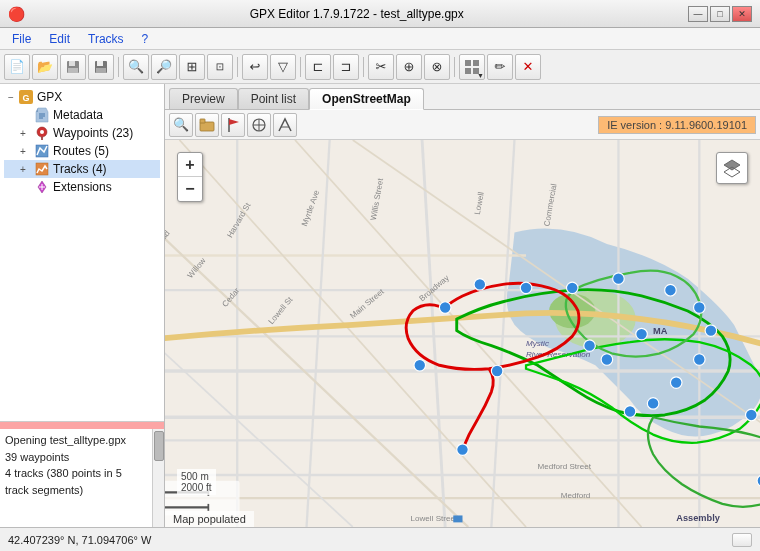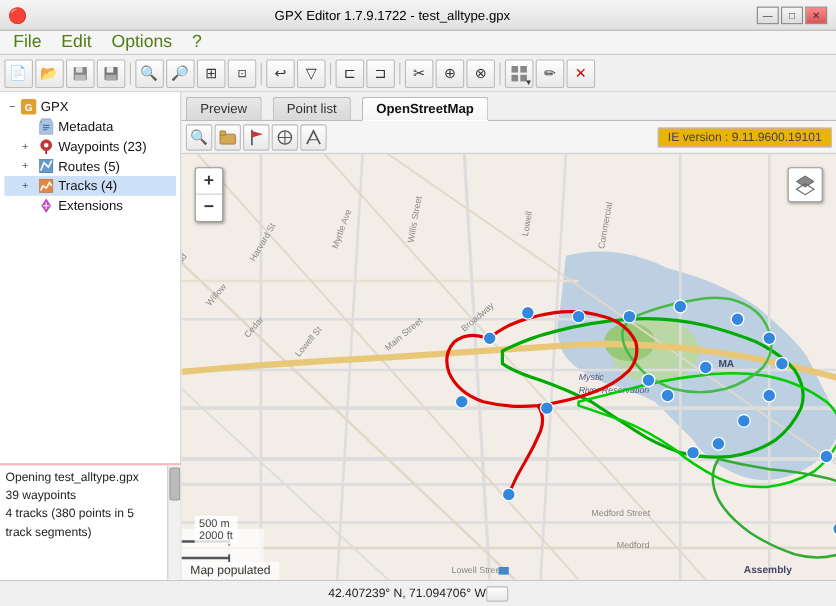--- a/index.html
+++ b/index.html
@@ -31,22 +31,22 @@
       border-bottom: 1px solid #ccc;
       display: flex;
       align-items: center;
       padding: 2px 4px;
       height: 22px;
       gap: 2px;
     }
     .menu-item {
       padding: 2px 8px;
       cursor: pointer;
-      font-size: 16px;
-      color: #4d7c0f;
+      font-size: 12px;
+      color: #1d4ed8;
     }
 
     
     #toolbar {
       background: #f0f0f0;
       border-bottom: 1px solid #ccc;
       display: flex;
       align-items: center;
       padding: 2px 4px;
       height: 34px;
@@ -91,21 +91,21 @@
       padding: 1px 0;
       cursor: pointer;
       white-space: nowrap;
     }
     .tree-toggle { width: 14px; display: inline-flex; align-items: center; justify-content: center; font-size: 10px; color: #555; cursor: pointer; }
     .tree-label { font-size: 12px; color: #111; }
 
     
     #log-panel {
       height: 80px;
-      border-top: 1px solid #fca5a5;
+      border-top: 7px solid #fca5a5;
       background: #fff;
       overflow-y: auto;
       padding: 3px 5px;
       font-size: 11px;
       color: #222;
       line-height: 1.5;
       position: relative;
     }
     #log-scrollbar {
       position: absolute; right: 0; top: 0; width: 12px; height: 100%;
@@ -134,21 +134,21 @@
       height: 26px;
     }
     .tab {
       padding: 3px 12px;
       border: 1px solid #bbb;
       border-bottom: none;
       background: linear-gradient(to bottom, #e8e8e8, #d8d8d8);
       cursor: pointer;
       font-size: 12px;
       color: #333;
-      margin-right: 10px;
+      margin-right: 0;
       border-radius: 3px 3px 0 0;
     }
     .tab.active {
       background: linear-gradient(to bottom, #ffffff, #f5f5f5);
       border-bottom: 1px solid #fff;
       font-weight: bold;
       color: #111;
       position: relative;
       bottom: -1px;
     }
@@ -169,21 +169,21 @@
       width: 24px; height: 24px;
       border: 1px solid #bbb;
       background: linear-gradient(to bottom, #fefefe, #e8e8e8);
       cursor: pointer;
       display: flex; align-items: center; justify-content: center;
       font-size: 13px; color: #333;
       border-radius: 2px;
     }
     #ie-version-box {
       border: 1px solid #bbb;
-      background: #eab308;
+      background: #fdba74;
       padding: 2px 8px;
       font-size: 11px;
       color: #444;
     }
 
     
     #map-area {
       flex: 1;
       position: relative;
       overflow: hidden;
@@ -264,21 +264,21 @@
     
     #status-bar {
       height: 24px;
       background: #f0f0f0;
       border-top: 1px solid #bbb;
       display: flex;
       align-items: center;
       padding: 0 8px;
       font-size: 11px;
       color: #222;
-      justify-content: center;
+      justify-content: space-between;
     }
     #status-bar-right {
       width: 20px; height: 14px;
       background: linear-gradient(to bottom, #fefefe, #e8e8e8);
       border: 1px solid #bbb;
       border-radius: 2px;
       cursor: pointer;
     }
 
     
@@ -300,21 +300,21 @@
   <div class="win-controls">
     <button class="win-btn">—</button>
     <button class="win-btn">□</button>
     <button class="win-btn close">✕</button>
   </div>
 </div>
 
 <div id="menu-bar">
   <span class="menu-item">File</span>
   <span class="menu-item">Edit</span>
-  <span class="menu-item">Options</span>
+  <span class="menu-item">Tracks</span>
   <span class="menu-item">?</span>
 </div>
 
 <div id="toolbar">
   <button class="toolbar-btn">📄</button>
   <button class="toolbar-btn">📂</button>
   <button class="toolbar-btn">
     <svg width="16" height="16" viewBox="0 0 16 16">
         <rect x="2" y="2" width="12" height="12" fill="#888" rx="1"></rect>
         <rect x="4" y="2" width="6" height="5" fill="#ddd"></rect>

